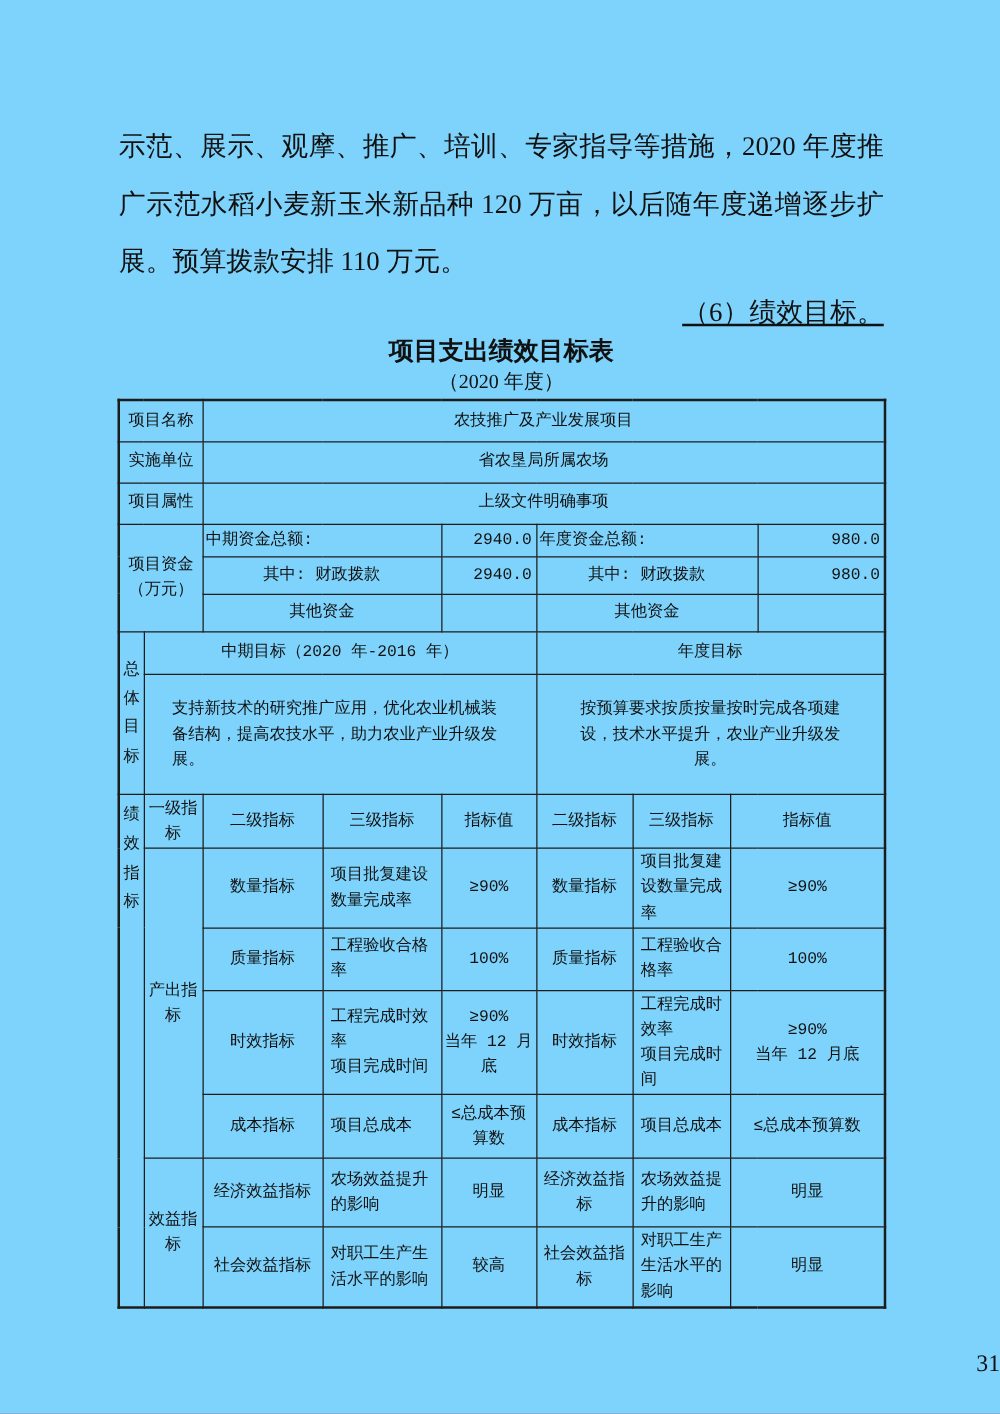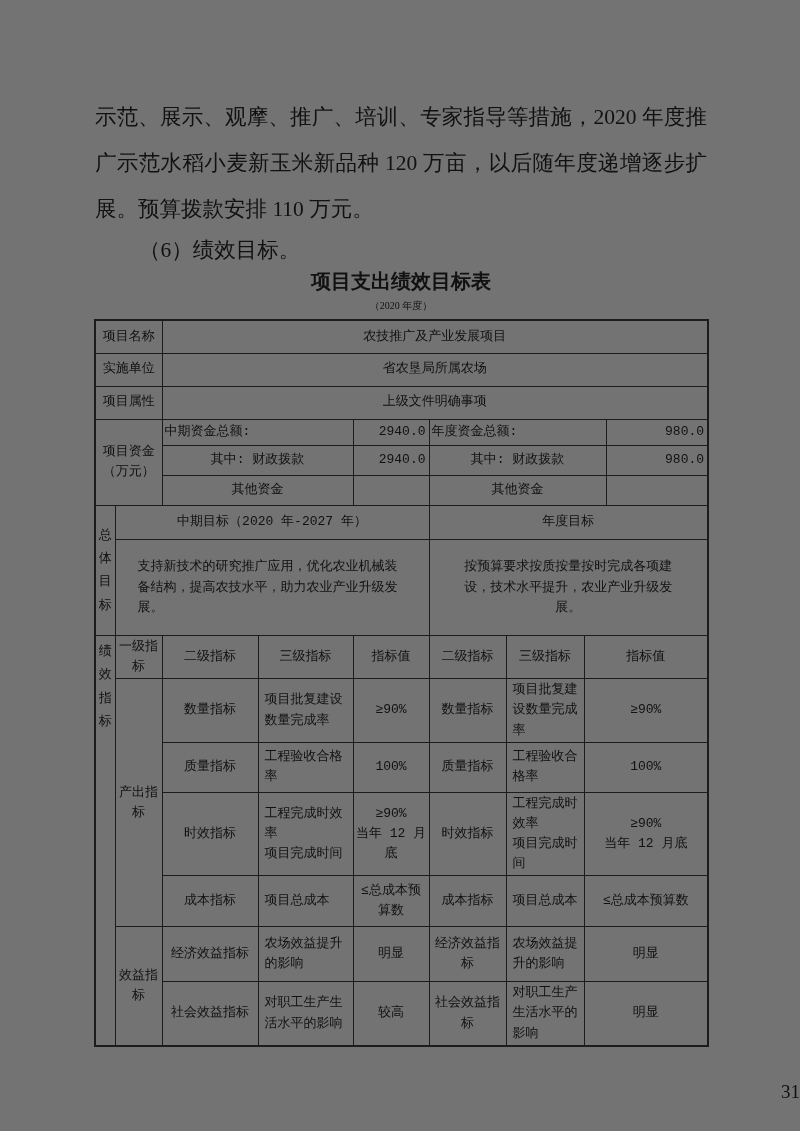--- a/index.html
+++ b/index.html
@@ -1,29 +1,29 @@
 <!DOCTYPE html>
 <html><head>
 <meta charset="utf-8">
 <style>
   html,body{margin:0;padding:0;background:#888;}
   .page{
     position:relative;
     width:800px;height:1131px;
     margin:0 auto;
-    background:#737373;
+    background:#7dd3fc;
     color:#111;
     font-family:"Liberation Serif","DejaVu Serif",serif;
     overflow:hidden;
   }
   .content{position:absolute;left:95px;top:94px;width:612px;}
   .body-text{margin:0;font-size:21.5px;line-height:46px;text-align:justify;}
-  .list-line{margin:0;font-size:21.5px;line-height:36px;text-align:left;text-indent:44px;}
+  .list-line{margin:0;font-size:21.5px;line-height:36px;text-align:right;text-indent:44px;text-decoration:underline;}
   .table-title{margin:0;text-align:center;font-size:20px;font-weight:bold;line-height:26px;}
-  .table-subtitle{margin:3px 0 4px;text-align:center;font-size:10px;line-height:18px;}
+  .table-subtitle{margin:3px 0 4px;text-align:center;font-size:16px;line-height:18px;}
   table.perf-table{
     border-collapse:collapse;table-layout:fixed;
     width:613px;margin-left:-1px;
     font-size:13px;
     font-family:Liberation Mono, monospace;
   }
   table.perf-table{border:2px solid #1c1c1c;}
   .perf-table td{
     border:1px solid #1c1c1c;
     padding:1px 2px;
@@ -99,21 +99,21 @@
       </tr>
       <tr style="height:30px">
         <td colspan="2">其他资金</td>
         <td class="trr"></td>
         <td colspan="3">其他资金</td>
         <td class="trr"></td>
       </tr>
 
       <tr style="height:31px">
         <td rowspan="2" class="vcell">总体目标</td>
-        <td colspan="4">中期目标（2020 年-2027 年）</td>
+        <td colspan="4">中期目标（2020 年-2016 年）</td>
         <td colspan="4">年度目标</td>
       </tr>
       <tr style="height:86px">
         <td colspan="4" class="tl goal">支持新技术的研究推广应用，优化农业机械装备结构，提高农技水平，助力农业产业升级发展。</td>
         <td colspan="4" class="goal">按预算要求按质按量按时完成各项建设，技术水平提升，农业产业升级发展。</td>
       </tr>
 
       <tr style="height:43px">
         <td rowspan="7" class="vcell vtop">绩效指标</td>
         <td>一级指标</td>

